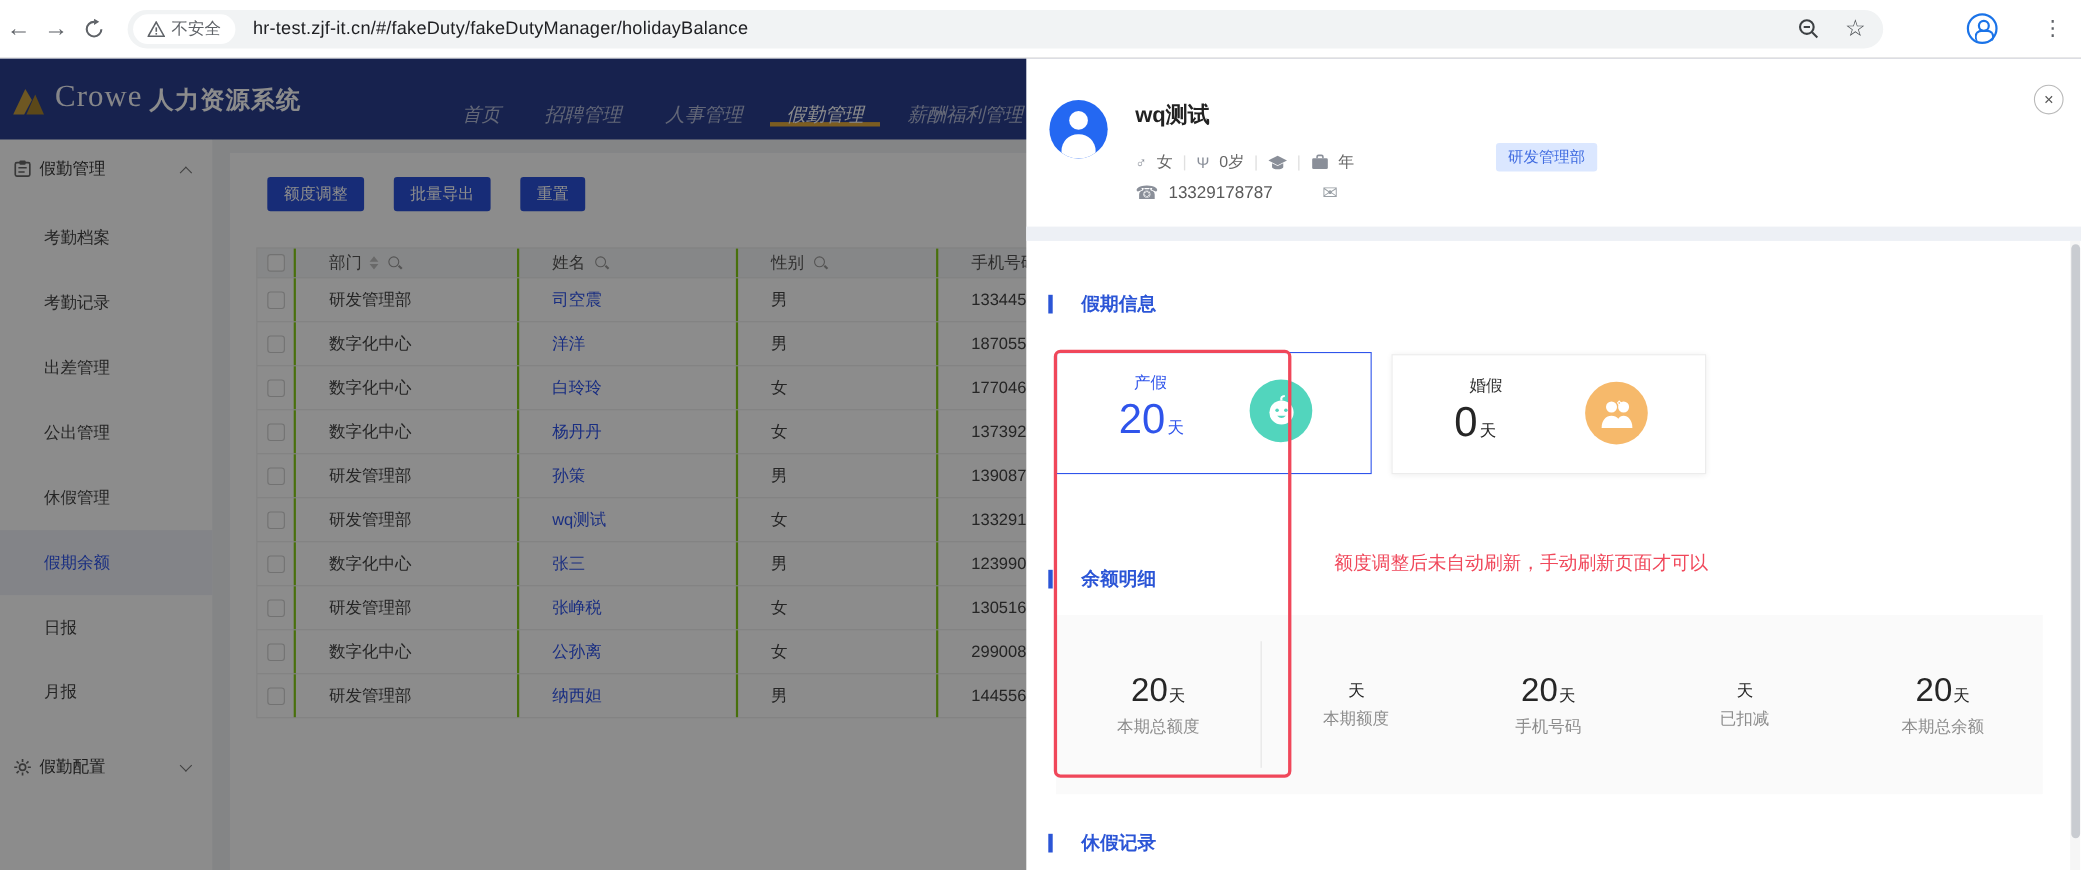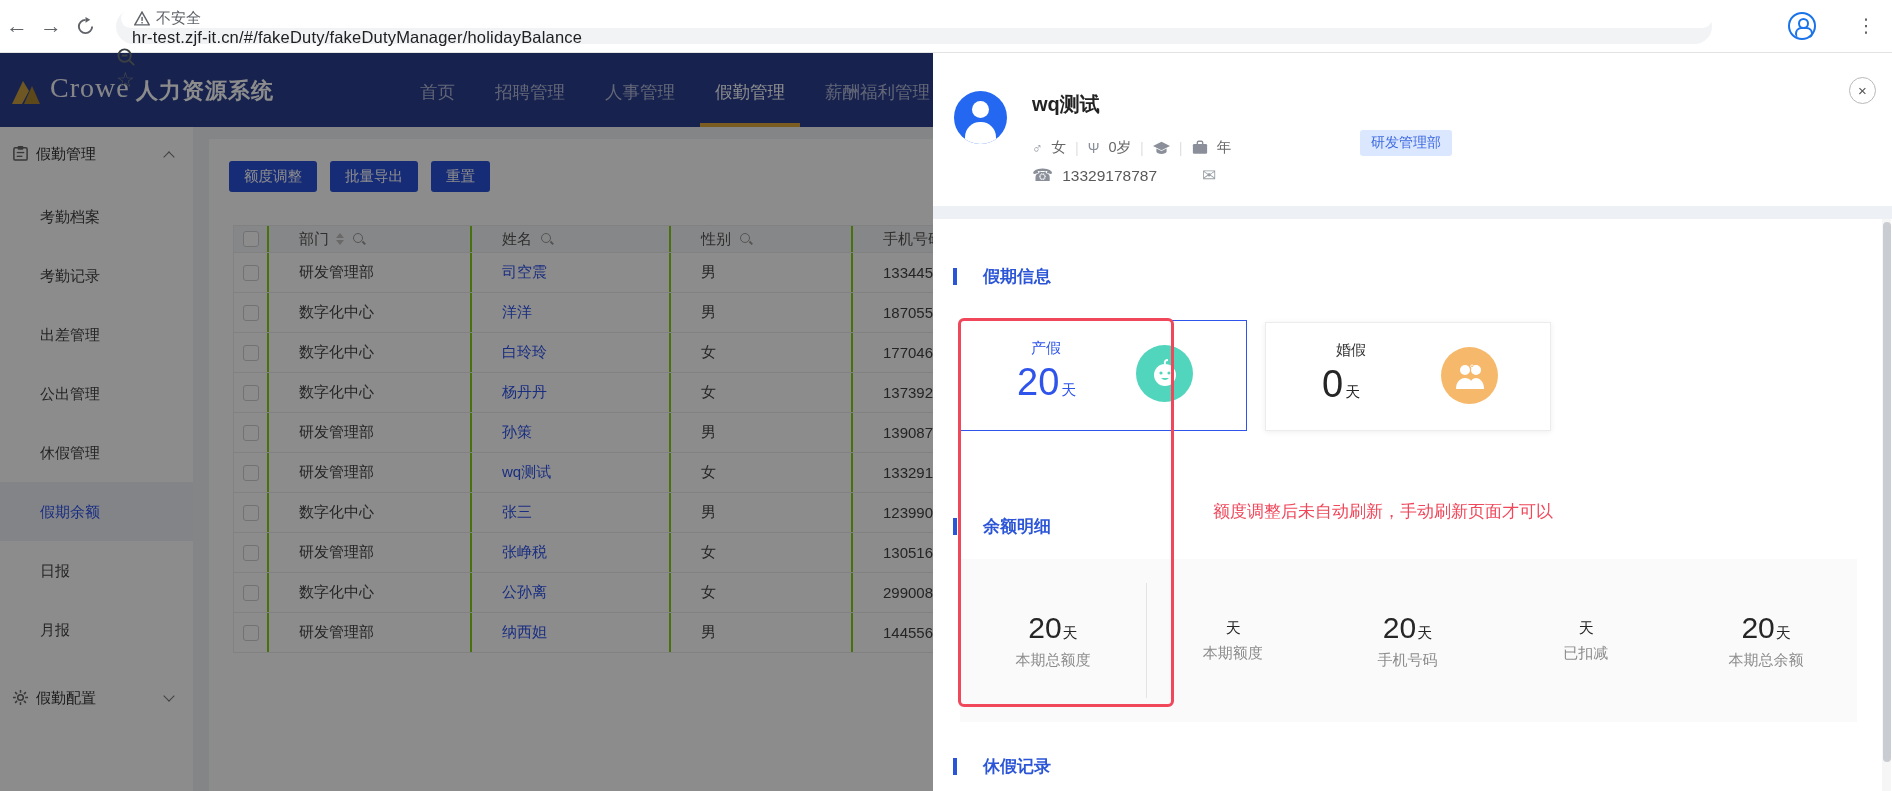--- a/index.html
+++ b/index.html
@@ -9,58 +9,58 @@
     --badge_text:#3e6ae0; --avatar_blue:#2468f2;
   }
   *{margin:0;padding:0;box-sizing:border-box;}
   body{font-family:"Liberation Sans",sans-serif;background:#ddd;}
   .screen{position:relative;width:1892px;height:791px;overflow:hidden;background:#fff;}
 
   
   .chrome{position:absolute;left:0;top:0;width:1892px;height:53px;background:#fff;z-index:80;display:flex;align-items:center;border-bottom:1px solid #e3e3e3;}
   .nav-arrow{font-size:22px;color:#5f6368;width:34px;text-align:center;cursor:pointer;}
   .refresh{width:34px;display:flex;justify-content:center;}
-  .omnibox{margin-left:14px;width:1596px;height:35px;border-radius:18px;background:#f1f3f4;display:flex;flex-direction:column;}
+  .omnibox{margin-left:14px;width:1596px;height:35px;border-radius:18px;background:#f1f3f4;display:flex;align-items:center;}
   .sec-chip{margin-left:5px;height:27px;border-radius:14px;background:#fff;display:flex;align-items:center;gap:6px;padding:0 13px;color:#5f6368;font-size:15px;}
   .url{margin-left:16px;font-size:16.5px;color:#202124;letter-spacing:.2px;}
   .omni-spacer{flex:1;}
   .omni-ic{margin-right:22px;display:flex;align-items:center;}
   .star{font-size:21px;color:#474b4f;margin-right:16px;}
   .chrome-avatar{position:absolute;left:1788px;top:12px;width:28px;height:28px;border-radius:50%;border:2.5px solid #1a73e8;}
   .chrome-avatar::before{content:"";position:absolute;left:8px;top:4px;width:7px;height:7px;border-radius:50%;border:2px solid #1a73e8;}
   .chrome-avatar::after{content:"";position:absolute;left:4.5px;top:13px;width:14px;height:9px;border-radius:7px 7px 5px 5px;border:2px solid #1a73e8;border-bottom:none;}
   .kebab{position:absolute;left:1856px;top:14px;font-size:19px;color:#5f6368;width:20px;text-align:center;}
 
   
   .appheader{position:absolute;left:0;top:53px;width:1892px;height:74px;background:var(--header_bg);}
   .logo-tri{position:absolute;left:10px;top:24px;}
   .brand{position:absolute;left:50px;top:19px;font-size:28px;color:#f4f5f9;letter-spacing:1px;font-family:"Liberation Serif",serif;}
   .apptitle{position:absolute;left:136px;top:23px;font-size:22px;font-weight:bold;color:#fff;letter-spacing:1px;}
   .topnav{position:absolute;left:400px;top:0;height:74px;display:flex;}
-  .nav-item{padding:4px 15px;margin:0 5px;line-height:71px;font-size:17.5px;color:#b3bad8;cursor:pointer;border-bottom:4px solid transparent;}
+  .nav-item{padding:4px 15px;margin:12px 5px;line-height:71px;font-size:17.5px;color:#b3bad8;cursor:pointer;border-bottom:4px solid transparent;font-style:italic;}
   .nav-item.active{color:#fff;border-bottom-color:var(--accent_gold);}
 
   
   .sidebar{position:absolute;left:0;top:127px;width:193px;height:664px;background:#fff;}
   .side-group{position:relative;height:54px;line-height:54px;padding-left:36px;font-size:15px;color:#333;}
   .side-group .grp-ic{position:absolute;left:12px;top:18px;}
   .chev{position:absolute;right:20px;top:24px;width:8px;height:8px;border-right:1.5px solid #777;border-bottom:1.5px solid #777;}
   .chev.up{transform:rotate(-135deg);top:26px;}
   .chev.down{transform:rotate(45deg);}
   .side-items{position:absolute;left:0;top:60px;width:193px;}
   .side-item{height:59px;line-height:59px;padding-left:40px;font-size:15px;color:#444;cursor:pointer;}
   .side-item.active{background:#eef1f7;color:var(--link_blue);}
   .side-config{position:absolute;left:0;top:541px;width:193px;height:59px;line-height:59px;padding-left:36px;font-size:15px;color:#333;}
   .side-config .grp-ic{position:absolute;left:12px;top:21px;}
 
   
   .content{position:absolute;left:193px;top:127px;width:1699px;height:664px;background:#f0f2f5;}
   .card-panel{position:absolute;left:16px;top:12px;width:1667px;height:652px;background:#fff;}
   .toolbar{position:absolute;left:20px;top:22px;display:flex;gap:13px;}
-  .btn{height:31px;padding:0 15px;background:var(--primary_blue);color:#fff;font-size:14.5px;border:none;border-radius:3px;cursor:pointer;font-family:Liberation Serif, serif;}
+  .btn{height:31px;padding:0 15px;background:var(--primary_blue);color:#fff;font-size:14.5px;border:none;border-radius:3px;cursor:pointer;font-family:Liberation Serif, serif;margin-left:14px;}
   .tbl{position:absolute;left:24px;top:86px;width:1640px;font-size:15px;color:#444;}
   .tr{display:flex;border-bottom:1px solid #ebebeb;}
   .tr.head{background:#f5f6f7;height:28px;color:#555;border-top:1px solid #ebebeb;}
   .tr.body-row{height:40px;}
   .td{display:flex;align-items:center;padding-left:30px;border-right:2px solid #84cc16;overflow:hidden;white-space:nowrap;}
   .td.c0{width:36px;padding-left:0;justify-content:center;border-left:1px solid #ededed;}
   .td.c1{width:203px;}.td.c2{width:199px;}.td.c3{width:182px;}.td.c4{flex:1;border-right:none;}
   .cbx{width:16px;height:16px;border:1px solid #cfcfcf;border-radius:3px;background:#fff;}
   .link{color:var(--link_blue);cursor:pointer;}
   .sorter{display:inline-flex;flex-direction:column;margin-left:7px;gap:2px;}

